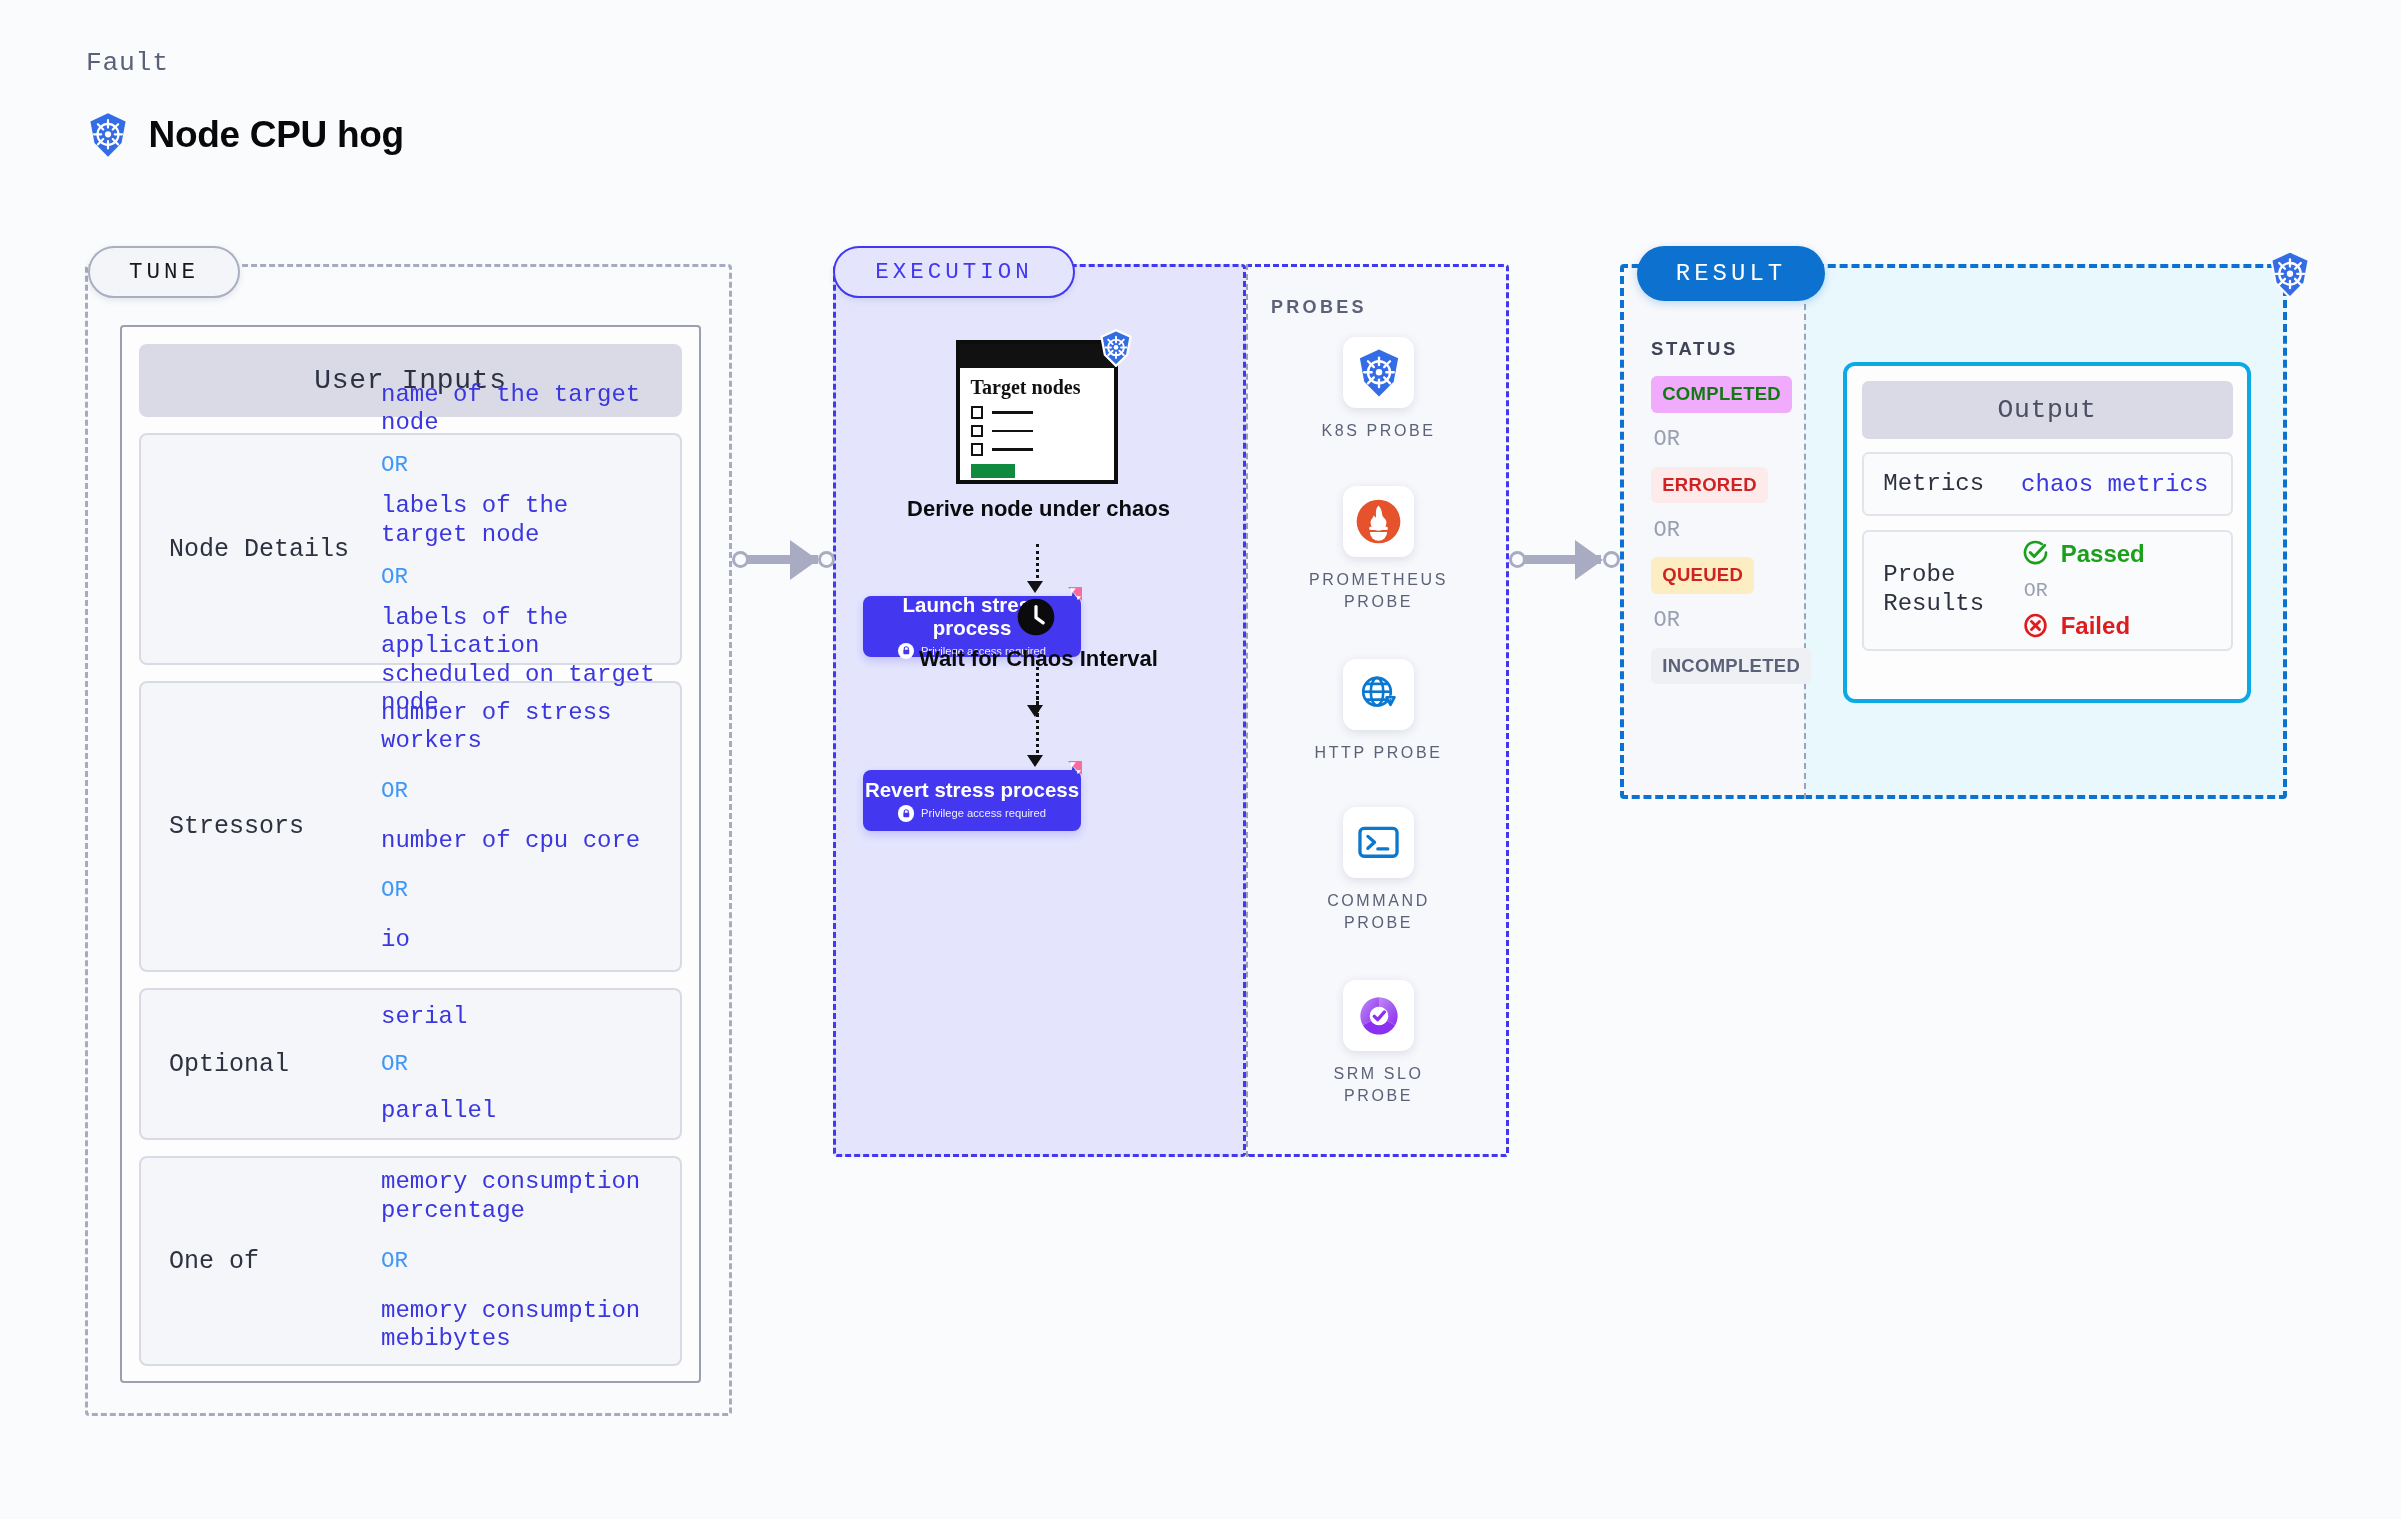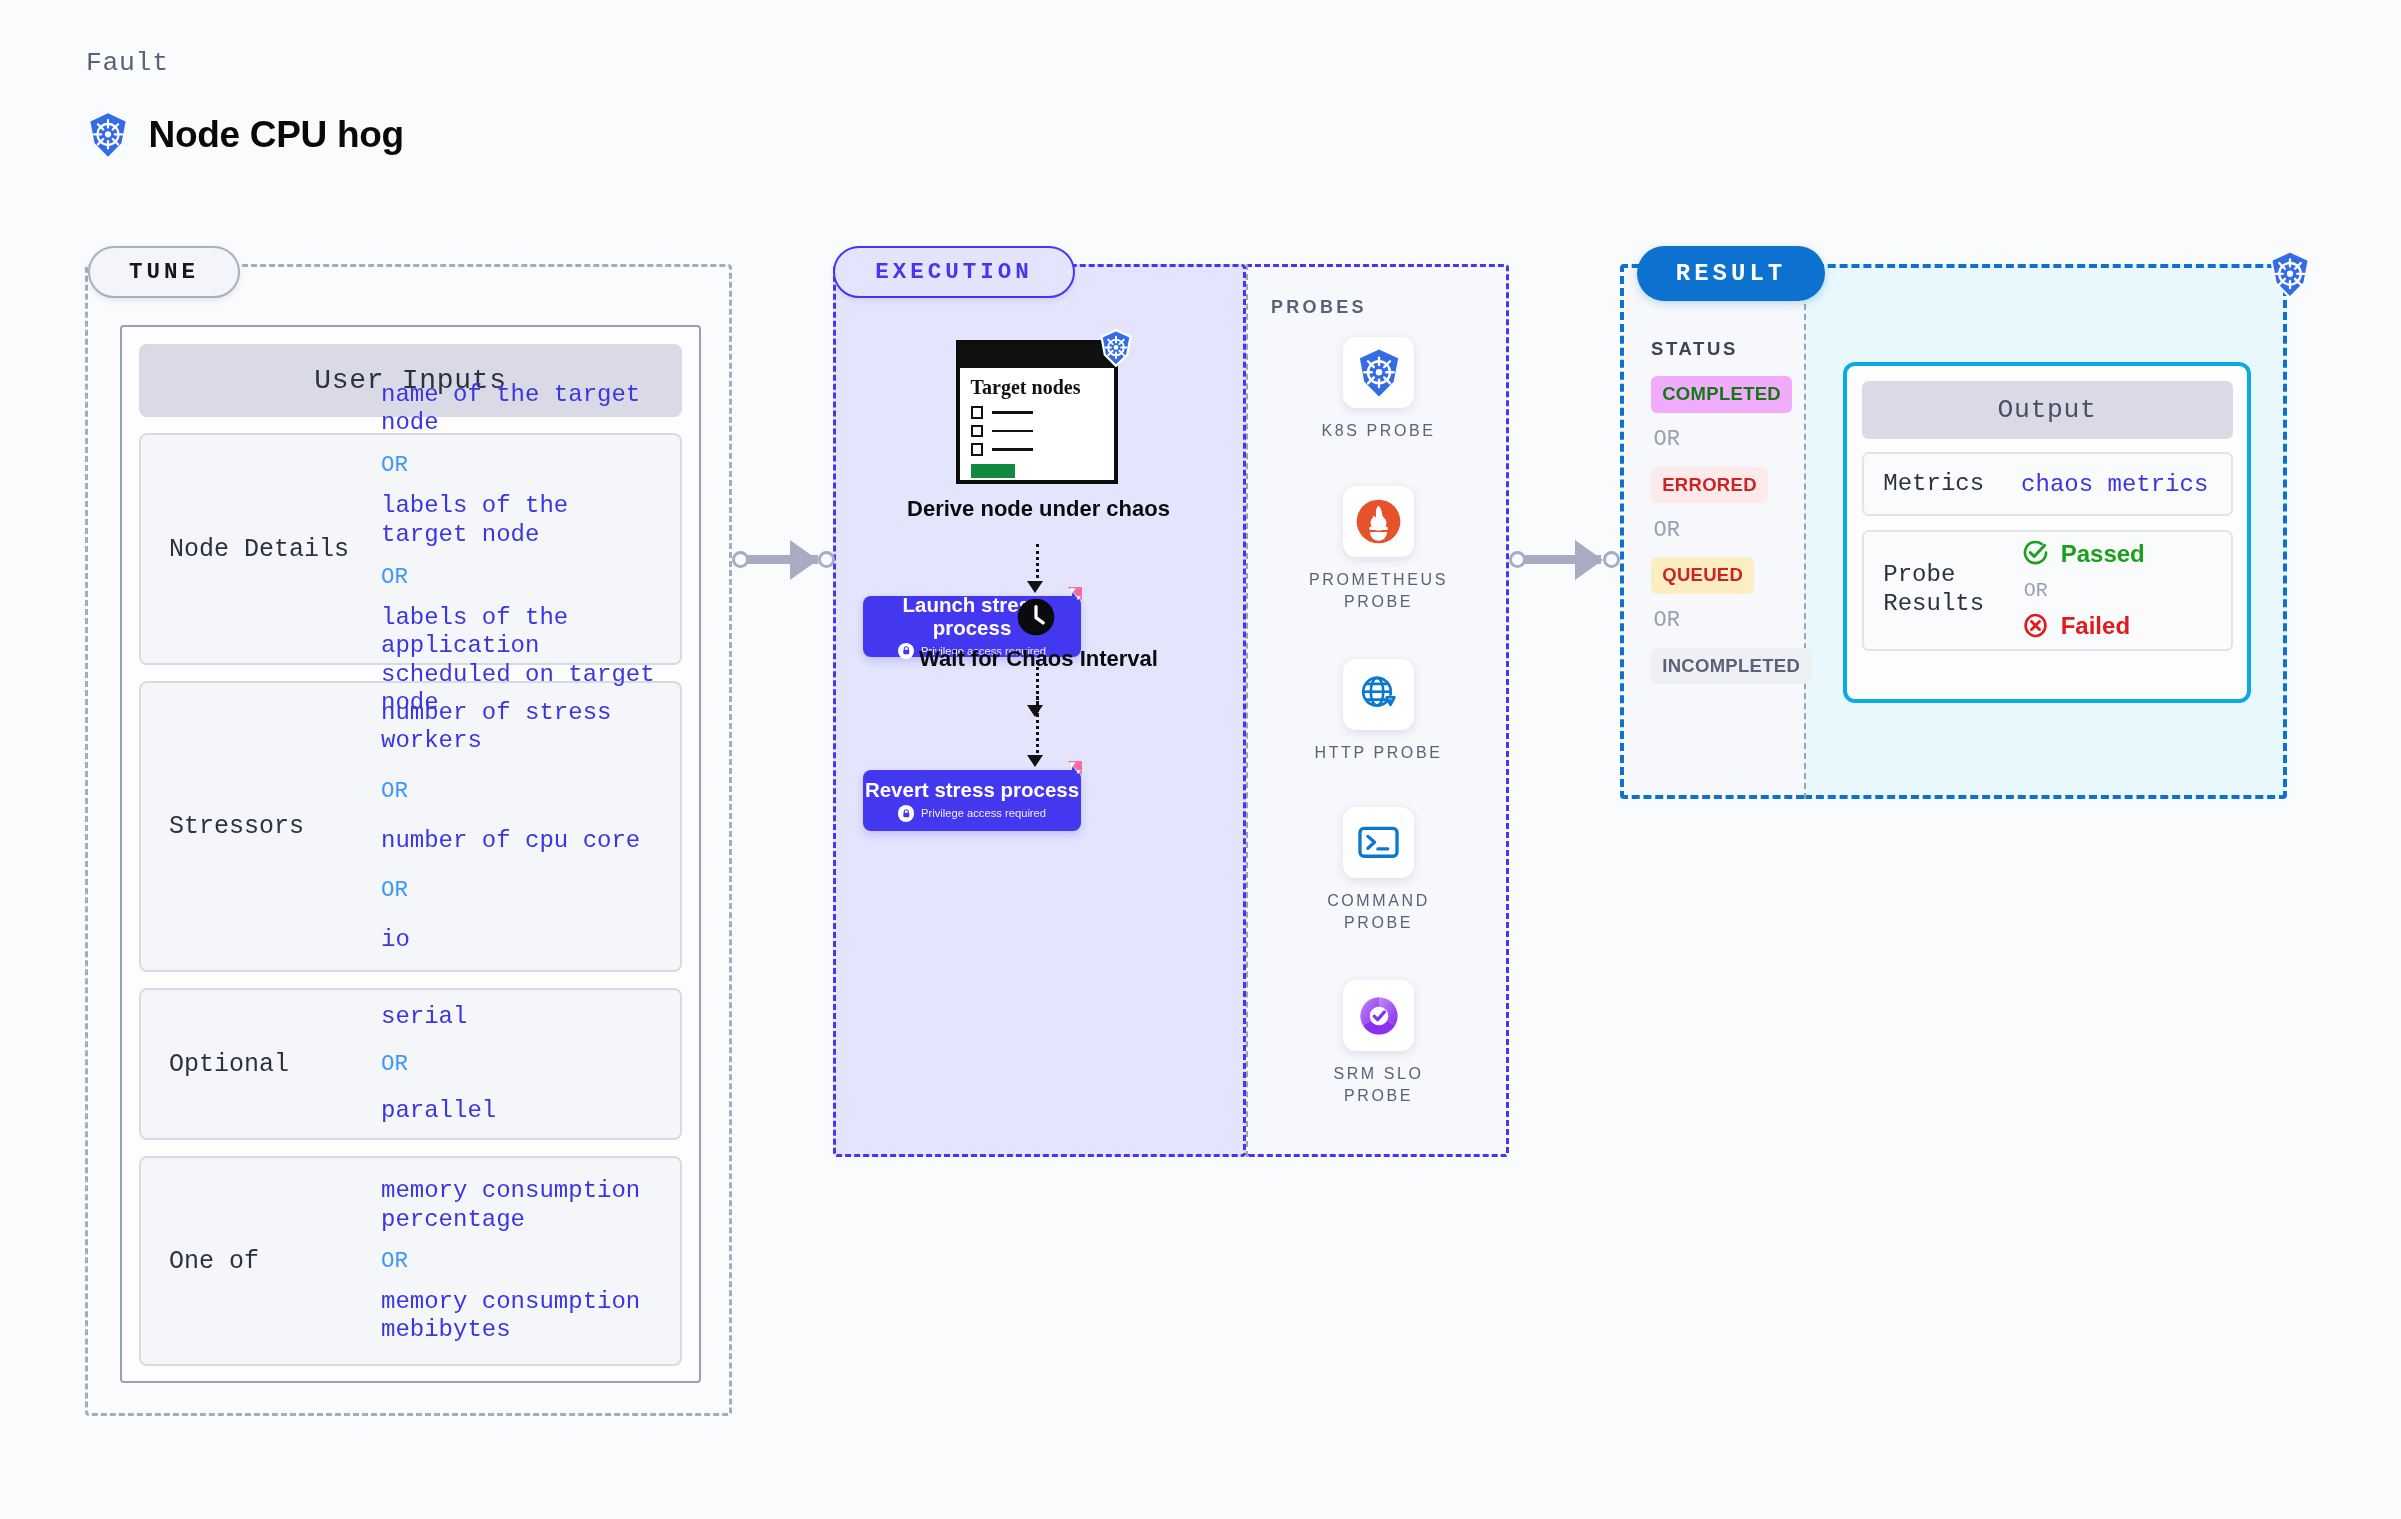--- a/index.html
+++ b/index.html
@@ -21,21 +21,21 @@
   .hdr-title { font-size: 37px; font-weight: bold; color: #09090b; letter-spacing: -0.3px; }
 
   
   .k8s { display: block; }
 
   
   .pill {
     position: absolute; display: flex; align-items: center; justify-content: center;
     border-radius: 660px;
     font-family: "Liberation Mono", monospace;
-    font-weight: bold; letter-spacing: 4px;
+    font-weight: normal; letter-spacing: 4px;
     z-index: 6;
   }
   .pill-tune {
     left: 88px; top: 246px; width: 152px; height: 52px;
     background: #f4f5f9; border: 2.6px solid #a9aec2; color: #17181d;
     font-size: 22.5px;
     box-shadow: 0 2.6px 6.6px rgba(30,35,70,.10);
   }
   .pill-exec {
     left: 833px; top: 246px; width: 242px; height: 52px;
@@ -303,21 +303,21 @@
       <div class="ui-row-label">Optional</div>
       <div class="ui-row-vals" style="gap:20px;">
         <div class="uv">serial</div>
         <div class="uv-or">OR</div>
         <div class="uv">parallel</div>
       </div>
     </div>
 
     <div class="ui-row" style="height:210px;">
       <div class="ui-row-label">One of</div>
-      <div class="ui-row-vals" style="gap:14px;">
+      <div class="ui-row-vals" style="gap:23px;">
         <div class="uv">memory consumption percentage</div>
         <div class="uv-or">OR</div>
         <div class="uv">memory consumption mebibytes</div>
       </div>
     </div>
   </div>
 
   <div class="conn" style="left:732px; top:534px; width:112px; height:53px;">
     <div class="conn-circle" style="left:0; top:17px;"></div>
     <div class="conn-shaft" style="left:14.5px; top:21px; width:71px;"></div>

